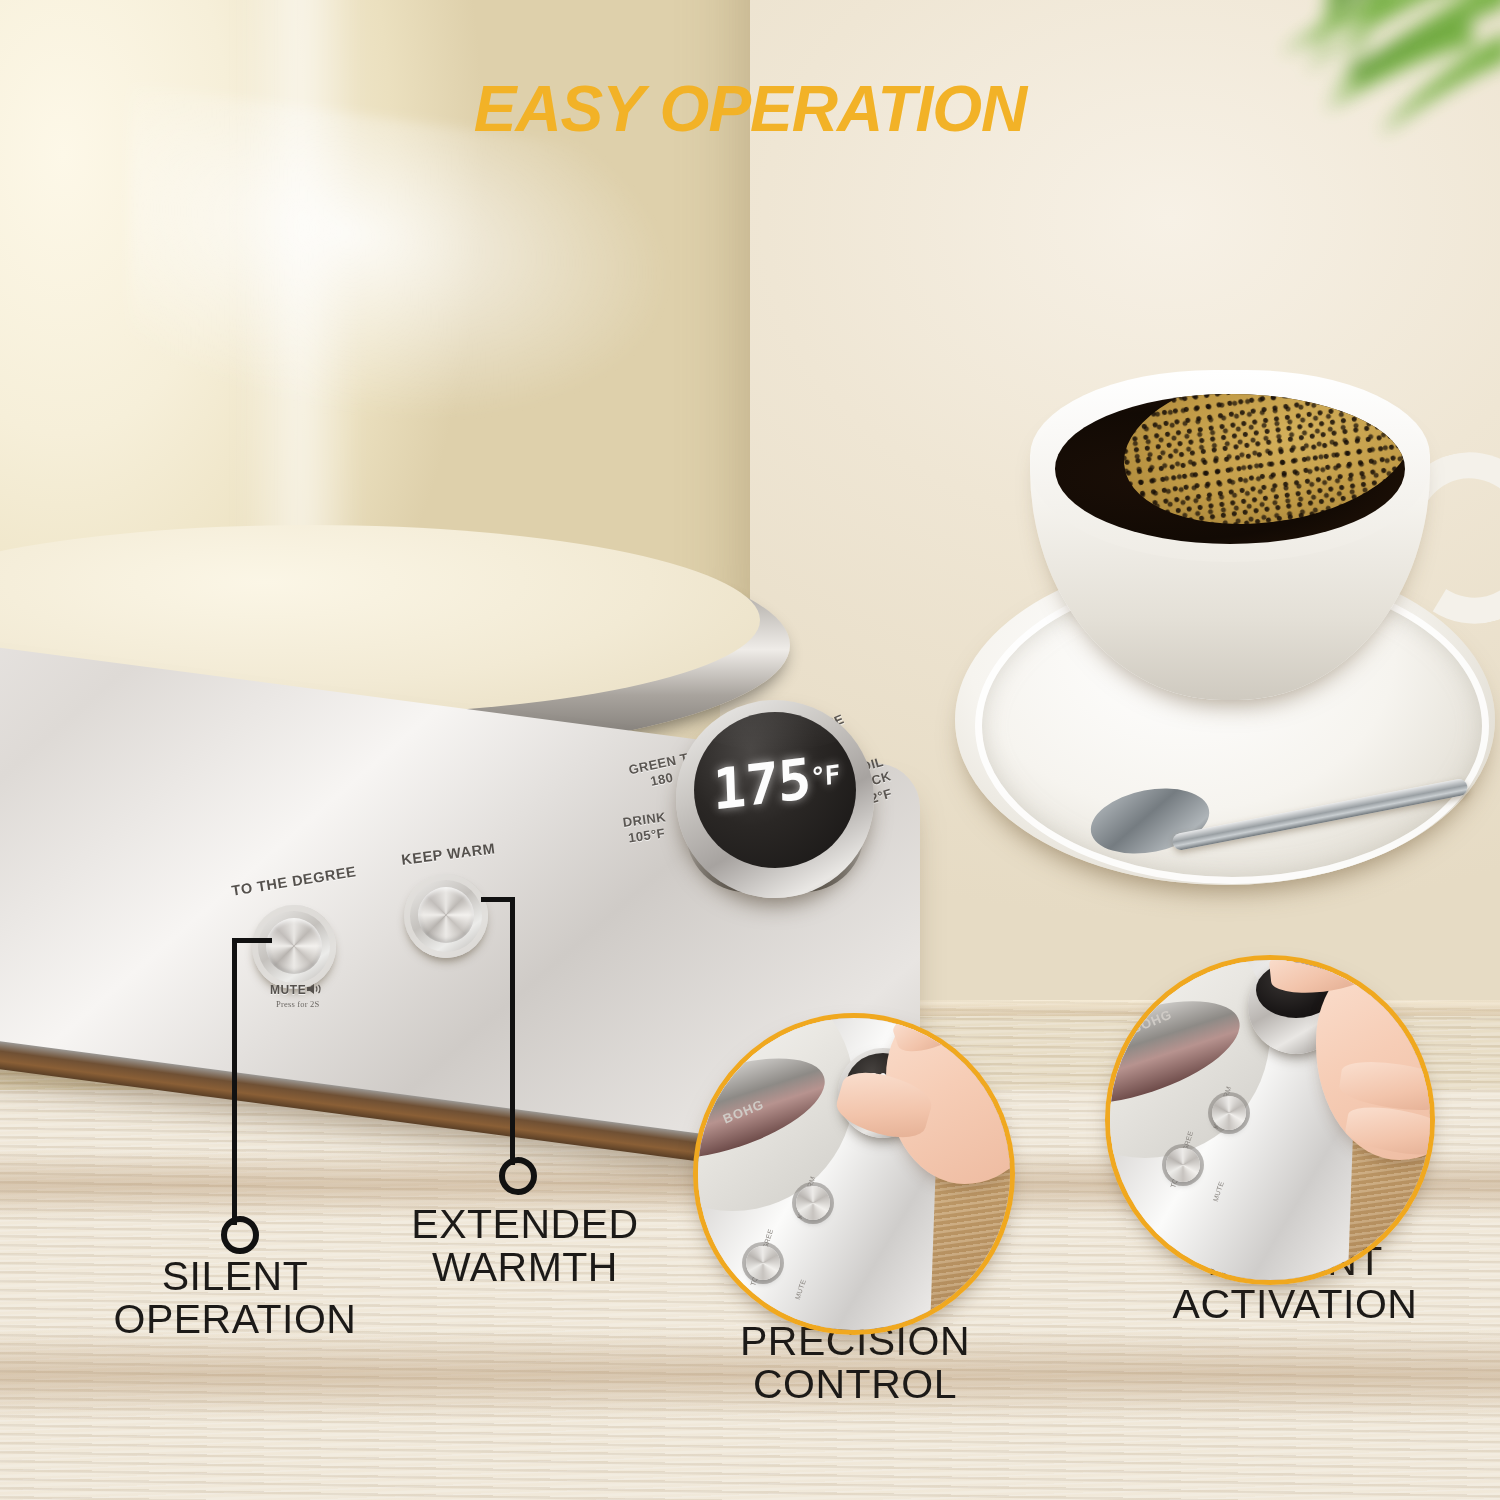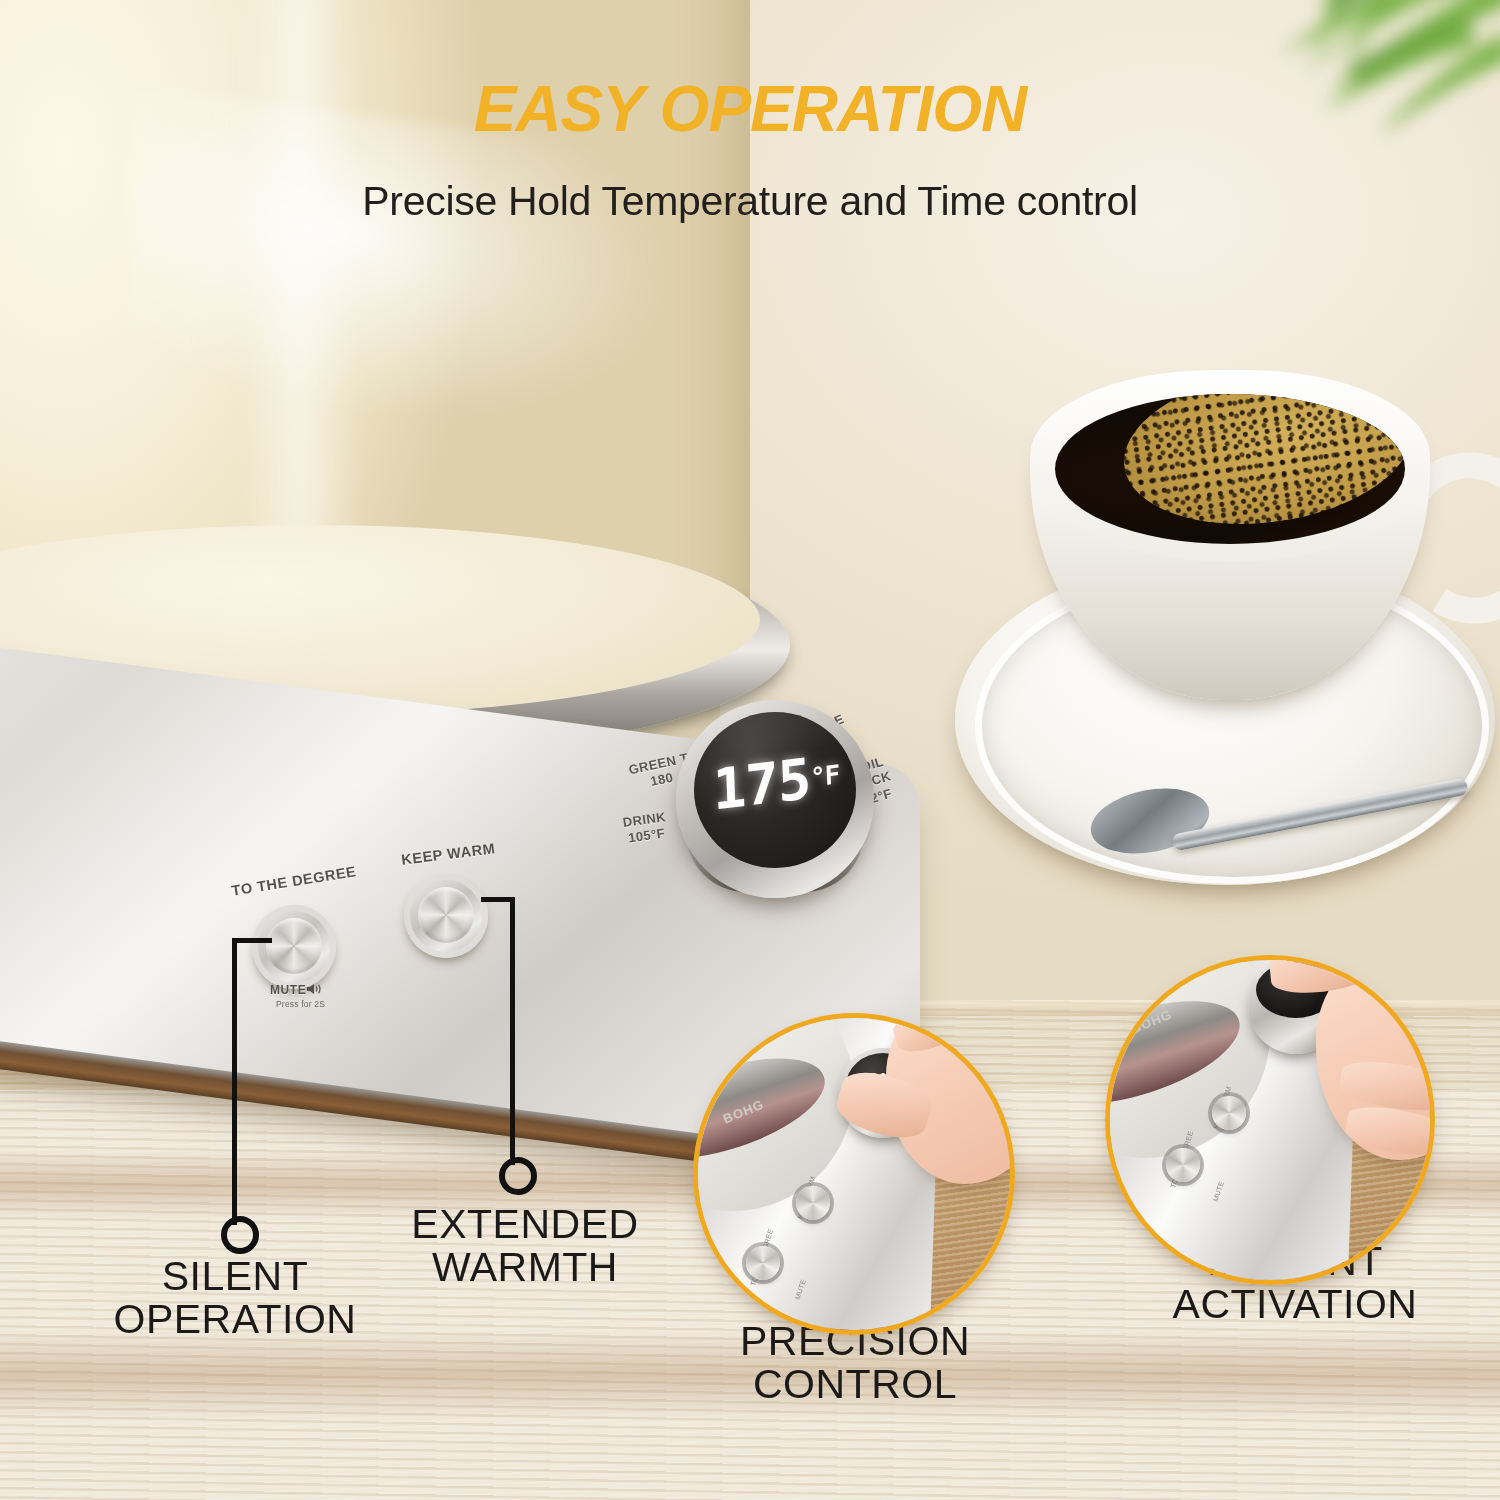--- a/index.html
+++ b/index.html
@@ -384,21 +384,21 @@
 
   <div class="btn-lbl" style="left:231px;top:873px;transform:rotate(-9deg);">TO THE DEGREE</div>
   <div class="btn" style="left:252px;top:905px;width:84px;height:84px;"></div>
   <div class="btn-cap" style="left:266px;top:918px;width:56px;height:56px;"></div>
   <div class="btn-lbl" style="left:270px;top:983px;font-size:12px;">MUTE</div>
   <svg style="position:absolute;left:306px;top:982px;width:18px;height:14px;" viewBox="0 0 18 14">
     <path d="M1 5h3l4-3v10l-4-3H1z" fill="#55514d"></path>
     <path d="M10 4.5c1.2 1.2 1.2 3.8 0 5" stroke="#55514d" stroke-width="1.2" fill="none"></path>
     <path d="M12.5 2.8c2 2.2 2 6.2 0 8.4" stroke="#55514d" stroke-width="1.2" fill="none"></path>
   </svg>
-  <div class="btn-sub" style="left:276px;top:999px;">Press for 2S</div>
+  <div class="btn-sub" style="left:276px;top:999px;font-family:Liberation Serif, serif;">Press for 2S</div>
 
   <div class="btn-lbl" style="left:401px;top:846px;transform:rotate(-7deg);">KEEP WARM</div>
   <div class="btn" style="left:404px;top:874px;width:84px;height:84px;"></div>
   <div class="btn-cap" style="left:418px;top:887px;width:56px;height:56px;"></div>
 
   <div class="leader" style="left:236px;top:938px;width:36px;height:5px;"></div>
   <div class="leader" style="left:232px;top:938px;width:5px;height:287px;"></div>
   <div class="dot" style="left:221px;top:1216px;"></div>
 
   <div class="leader" style="left:481px;top:897px;width:34px;height:5px;"></div>
@@ -454,15 +454,14 @@
     <div class="inset-btn" style="left:56px;top:188px;width:34px;height:34px;"></div>
     <div class="micro-lbl" style="left:98px;top:228px;transform:rotate(-72deg);">MUTE</div>
 
     <div class="hand" style="left:206px;top:-10px;width:170px;height:210px;"></div>
     <div class="finger" style="left:160px;top:-16px;width:98px;height:48px;transform:rotate(-6deg);"></div>
     <div class="finger" style="left:230px;top:104px;width:110px;height:44px;transform:rotate(8deg);"></div>
     <div class="finger" style="left:236px;top:150px;width:102px;height:42px;transform:rotate(10deg);"></div>
   </div>
 
   <div class="title">EASY OPERATION</div>
-  <div class="sub sub1">Precise Hold Temperature and Time control</div>
 
 </div>
 
 </body></html>

